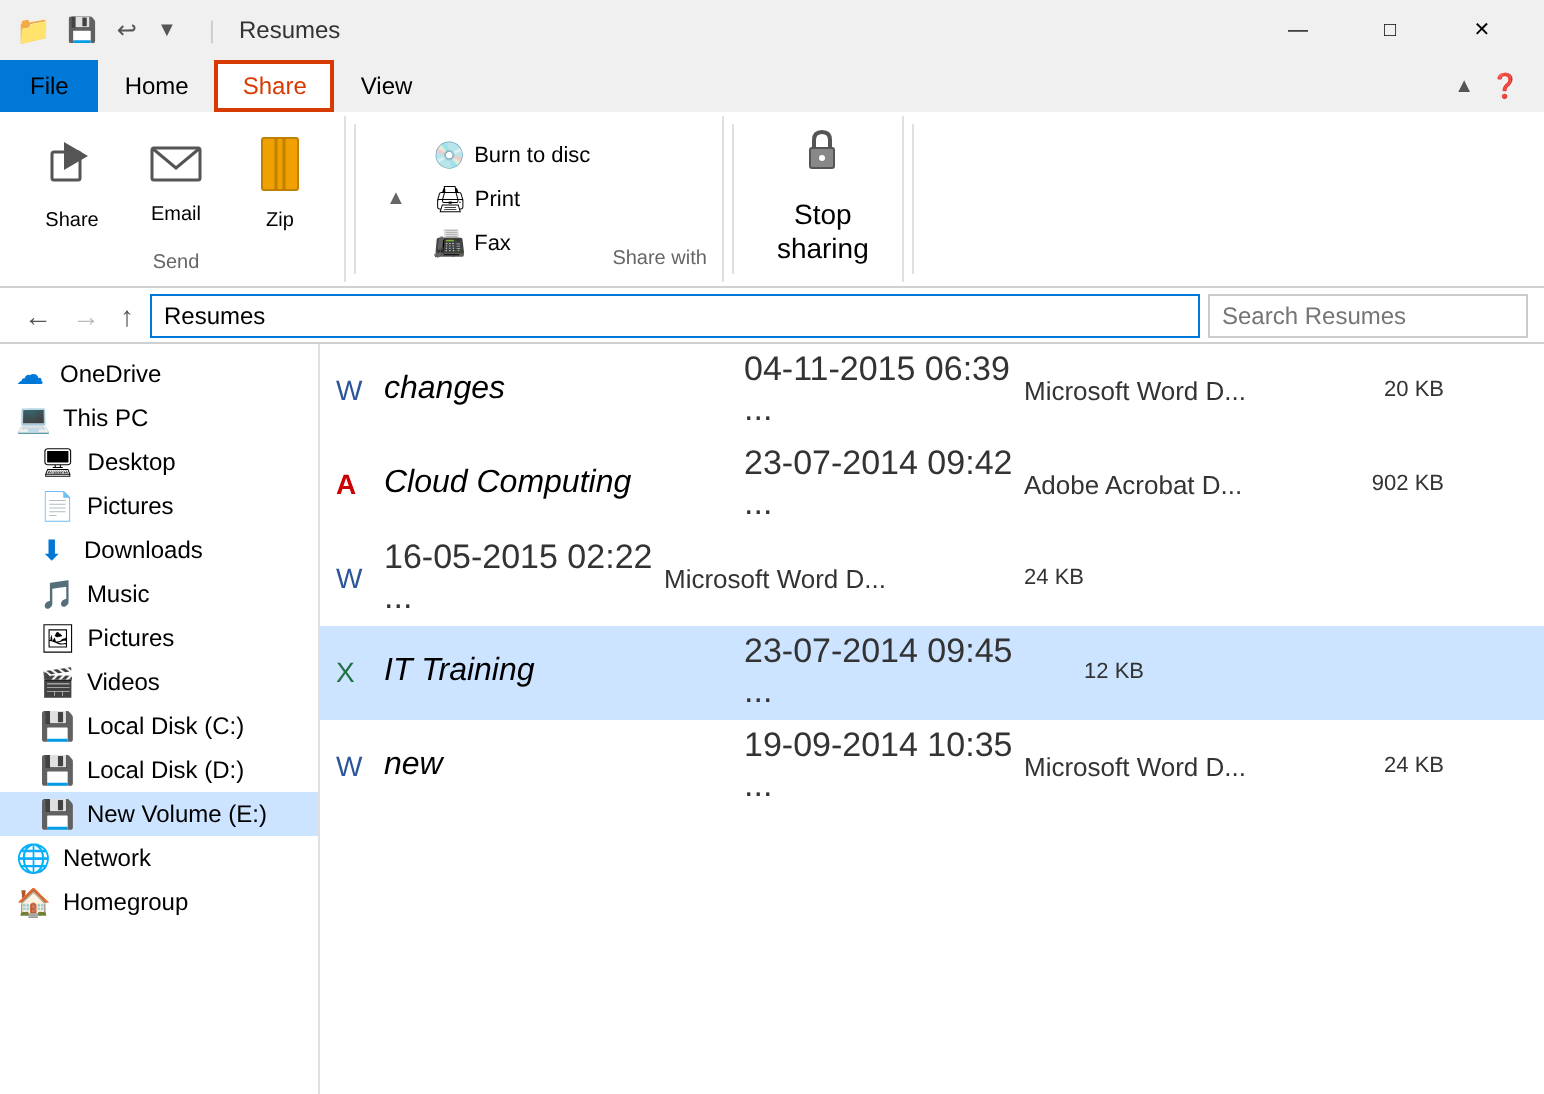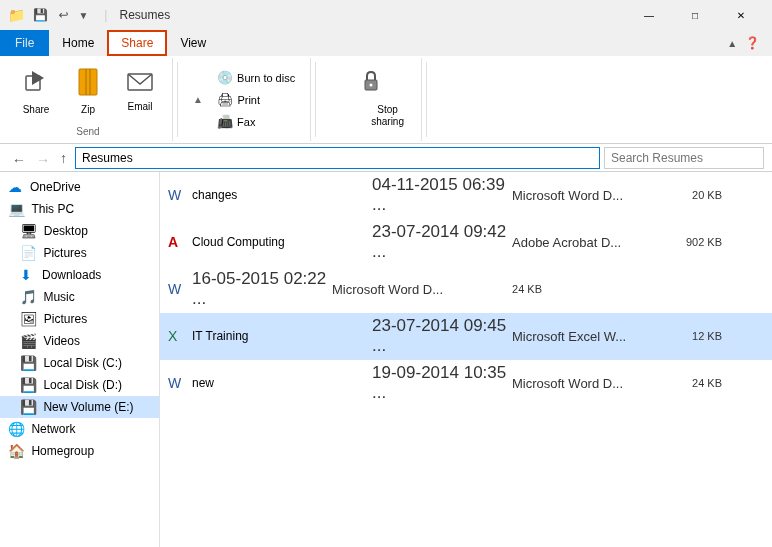--- a/index.html
+++ b/index.html
@@ -17,21 +17,21 @@
     .win-btn {
       width: 46px; height: 30px; border: none; background: transparent;
       font-size: 10px; cursor: pointer; display: flex; align-items: center; justify-content: center;
     }
     .ribbon-tabs { display: flex; background: #f0f0f0; padding-left: 0; height: 26px; }
     .ribbon-tab {
       padding: 4px 12px; font-size: 12px; cursor: pointer; border: 1px solid transparent;
       display: flex; align-items: center; height: 26px;
     }
     .ribbon-tab.active-file {
-      background: #0078d7; color: #e5e5e5; padding: 4px 14px;
+      background: #0078d7; color: #000000; padding: 4px 14px;
     }
     .ribbon-tab.active-share {
       background: white; border: 1px solid #d0d0d0; border-bottom: 1px solid white;
       color: #333; position: relative; z-index: 2;
       border: 2px solid #d83b01; color: #d83b01;
     }
 
     .ribbon-content {
       background: white; border-bottom: 1px solid #d0d0d0;
       display: flex; align-items: stretch; padding: 2px 4px; min-height: 80px;
@@ -82,21 +82,21 @@
     .sidebar-label { font-size: 12px; }
 
     
     .file-list { flex: 1; background: white; overflow-y: auto; }
     .file-row {
       display: flex; align-items: center; padding: 3px 8px; cursor: pointer;
       font-size: 12px; border-bottom: 1px solid transparent;
     }
     .file-row.selected { background: #cce4ff; }
     .file-icon { font-size: 14px; margin-right: 6px; min-width: 18px; }
-    .file-name { width: 180px; font-size: 12px; }
+    .file-name { width: 180px; font-size: 16px; font-style: italic; }
     .file-date { width: 140px; font-size: 17px; color: #333; }
     .file-type { width: 150px; font-size: 13px; color: #333; overflow: hidden; text-overflow: ellipsis; white-space: nowrap; }
     .file-size { width: 60px; font-size: 11px; color: #333; text-align: right; }
 
     
     .address-bar {
       display: flex; align-items: center; background: white;
       border-bottom: 1px solid #d0d0d0; padding: 3px 8px; gap: 4px;
       height: 28px;
     }
@@ -161,37 +161,37 @@
         <div class="icon">
           <svg width="24" height="28" viewBox="0 0 24 28">
             <rect x="2" y="8" width="14" height="14" rx="1" fill="none" stroke="#555" stroke-width="1.5"></rect>
             <path d="M8 8 L8 3 L20 10 L8 17 L8 12" fill="#555"></path>
           </svg>
         </div>
         <span class="label">Share</span>
       </div>
       <div class="ribbon-btn-large">
         <div class="icon">
+          <svg width="26" height="22" viewBox="0 0 26 22">
+            <rect x="1" y="3" width="24" height="16" rx="1" fill="white" stroke="#555" stroke-width="1.5"></rect>
+            <polyline points="1,3 13,13 25,3" fill="none" stroke="#555" stroke-width="1.5"></polyline>
+          </svg>
+        </div>
+        <span class="label">Email</span>
+      </div>
+      <div class="ribbon-btn-large">
+        <div class="icon">
           <svg width="22" height="28" viewBox="0 0 22 28">
             <rect x="2" y="1" width="18" height="26" rx="1" fill="#f0a000" stroke="#c08000" stroke-width="1"></rect>
             <line x1="9" y1="1" x2="9" y2="27" stroke="#c08000" stroke-width="1.5"></line>
             <line x1="13" y1="1" x2="13" y2="27" stroke="#c08000" stroke-width="1.5"></line>
           </svg>
         </div>
         <span class="label">Zip</span>
       </div>
-      <div class="ribbon-btn-large">
-        <div class="icon">
-          <svg width="26" height="22" viewBox="0 0 26 22">
-            <rect x="1" y="3" width="24" height="16" rx="1" fill="white" stroke="#555" stroke-width="1.5"></rect>
-            <polyline points="1,3 13,13 25,3" fill="none" stroke="#555" stroke-width="1.5"></polyline>
-          </svg>
-        </div>
-        <span class="label">Email</span>
-      </div>
     </div>
     <div class="ribbon-group-label">Send</div>
   </div>
 
   <div class="ribbon-divider"></div>
 
   <div class="ribbon-group" style="flex-direction: row; align-items: stretch; min-width: 80px; gap: 4px;">
 
     <div class="ribbon-scroll-arrow">▲</div>
     <div style="display:flex; flex-direction:column; justify-content:center; gap:2px; flex:1;">
@@ -200,36 +200,39 @@
         <span>Burn to disc</span>
       </div>
       <div class="ribbon-btn-small">
         <span style="font-size:13px;">🖨</span>
         <span>Print</span>
       </div>
       <div class="ribbon-btn-small">
         <span style="font-size:13px;">📠</span>
         <span>Fax</span>
       </div>
+    </div>
+    <div style="display:flex; flex-direction:column; justify-content:flex-end; padding-bottom:2px;">
+      <div class="ribbon-group-label" style="font-size:10px; color:#666; white-space:nowrap;">Share with</div>
     </div>
   </div>
 
   <div class="ribbon-divider"></div>
 
   <div class="ribbon-group">
     <div class="ribbon-group-items">
       <div class="ribbon-btn-large">
         <div class="icon">
           <svg width="24" height="28" viewBox="0 0 24 28">
             <rect x="6" y="12" width="12" height="10" rx="1" fill="#888" stroke="#555" stroke-width="1"></rect>
             <path d="M8 12 L8 8 Q8 4 12 4 Q16 4 16 8 L16 12" fill="none" stroke="#555" stroke-width="2"></path>
             <circle cx="12" cy="17" r="1.5" fill="white"></circle>
           </svg>
         </div>
-        <span class="label" style="white-space:pre; text-align:center; font-size:10px; line-height:1.2;margin-left:34px;">Stop
+        <span class="label" style="white-space:pre; text-align:center; font-size:14px; line-height:1.2;">Stop
 sharing</span>
       </div>
     </div>
     <div class="ribbon-group-label"></div>
   </div>
 
   <div class="ribbon-divider"></div>
 
 </div>
 
@@ -318,21 +321,20 @@
     <div class="file-row">
       <span class="file-icon icon-word">W</span>
       <span class="file-date">16-05-2015 02:22 ...</span>
       <span class="file-type">Microsoft Word D...</span>
       <span class="file-size">24 KB</span>
     </div>
     <div class="file-row selected">
       <span class="file-icon icon-excel">X</span>
       <span class="file-name">IT Training</span>
       <span class="file-date">23-07-2014 09:45 ...</span>
-      <span class="file-type">Microsoft Excel W...</span>
       <span class="file-size">12 KB</span>
     </div>
     <div class="file-row">
       <span class="file-icon icon-word">W</span>
       <span class="file-name">new</span>
       <span class="file-date">19-09-2014 10:35 ...</span>
       <span class="file-type">Microsoft Word D...</span>
       <span class="file-size">24 KB</span>
     </div>
   </div>

